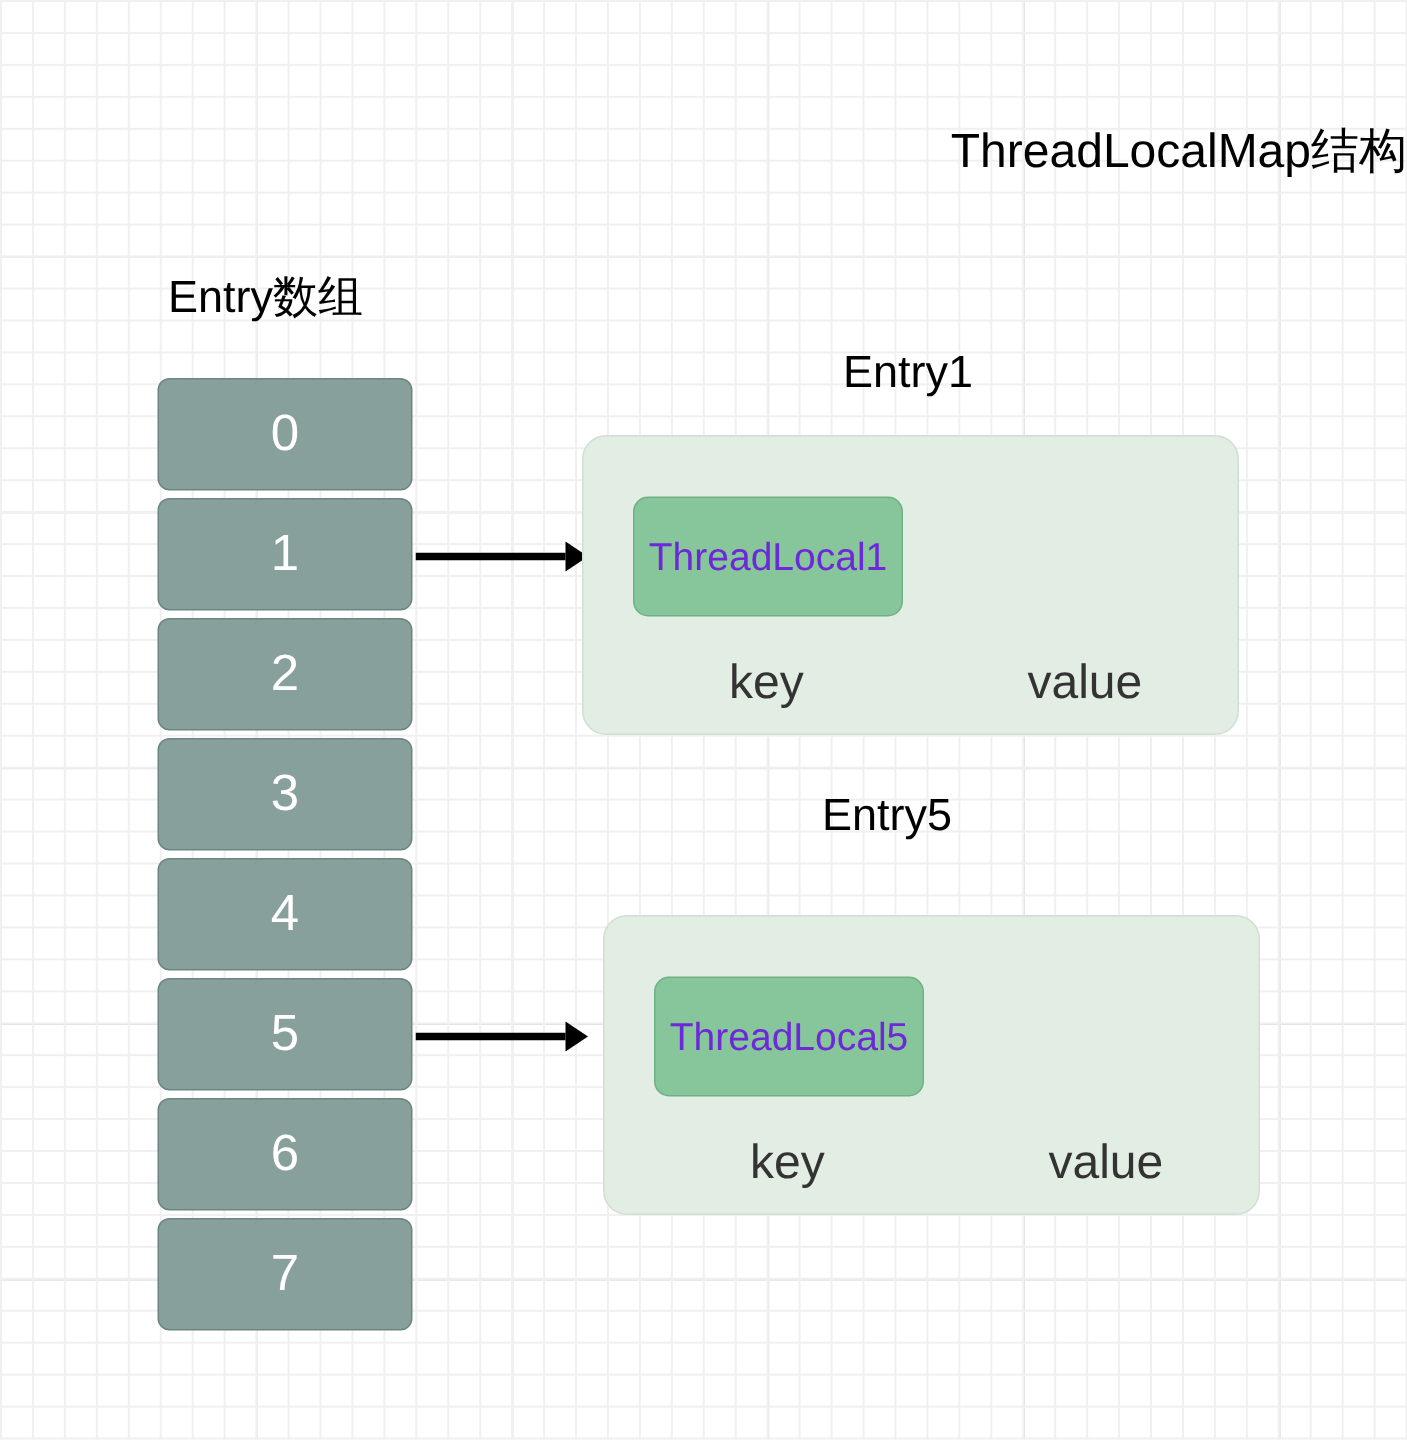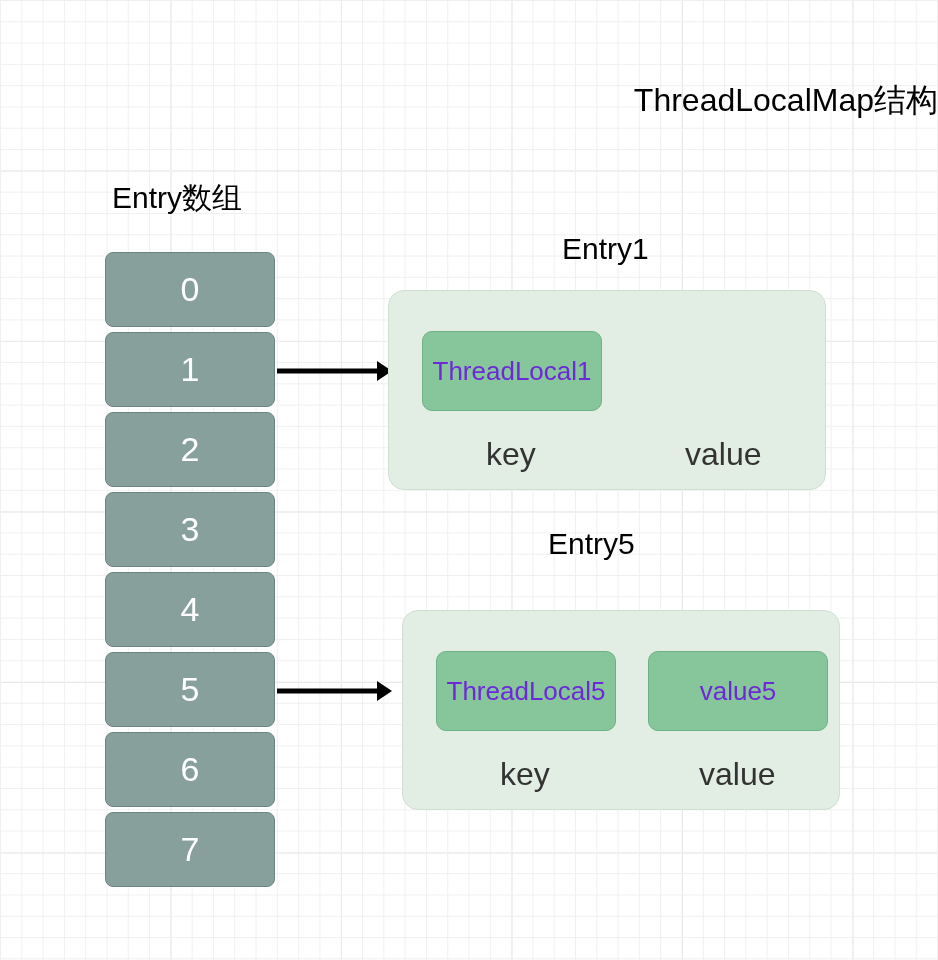--- a/index.html
+++ b/index.html
@@ -123,16 +123,15 @@
 <div class="entry-box" style="left:388px; top:290px;">
   <div class="kv" style="left:33px; top:40px;">ThreadLocal1</div>
   <div class="kv-label" style="left:97px; top:145px;">key</div>
   <div class="kv-label" style="left:296px; top:145px;">value</div>
 </div>
 
 <div class="subtitle" style="left:548px; top:527px;">Entry5</div>
 
 <div class="entry-box" style="left:388px; top:610px;margin-left:14px;">
   <div class="kv" style="left:33px; top:40px;">ThreadLocal5</div>
-  <div class="kv" style="left:245px; top:40px;">value5</div>
   <div class="kv-label" style="left:97px; top:145px;">key</div>
   <div class="kv-label" style="left:296px; top:145px;">value</div>
 </div>
 
 </body></html>

